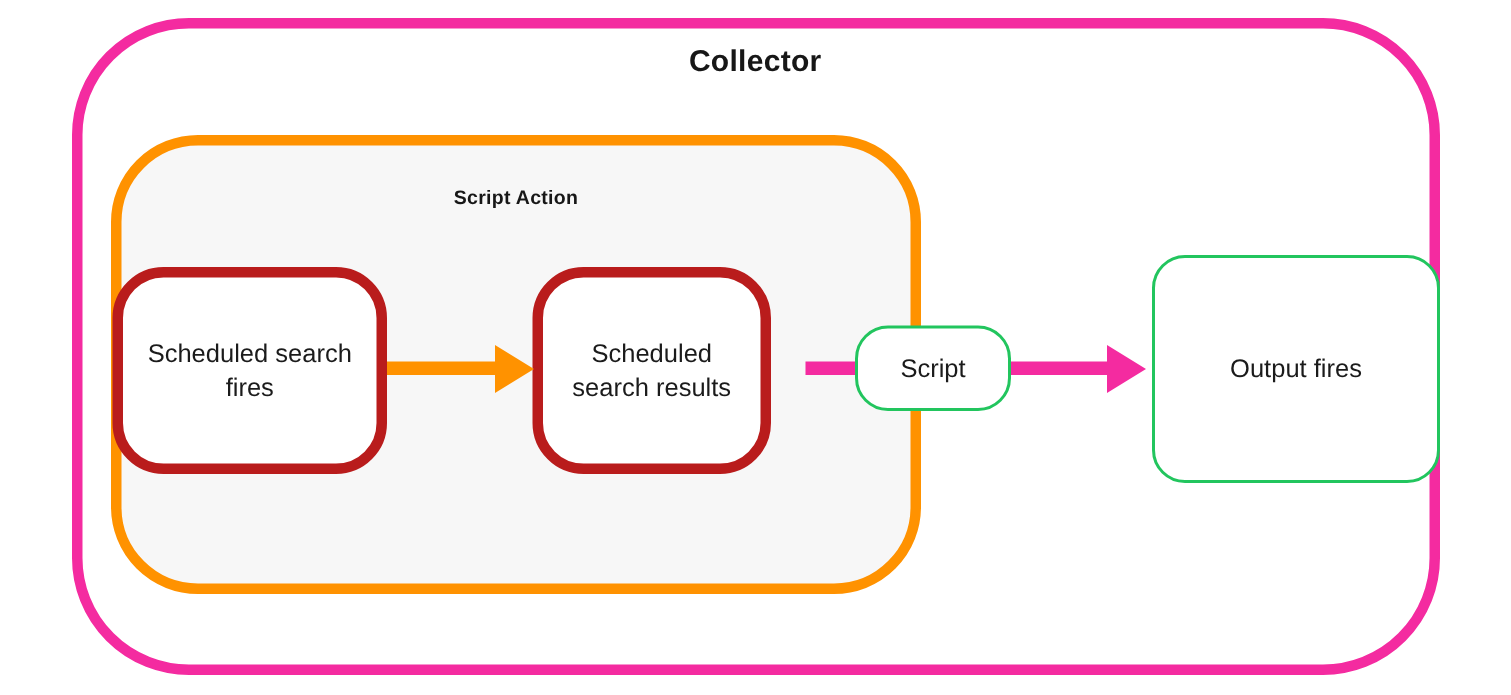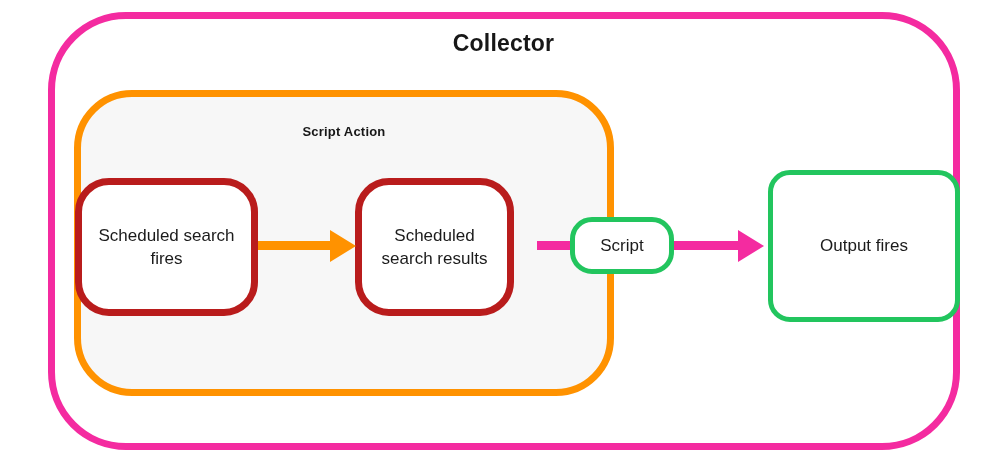--- a/index.html
+++ b/index.html
@@ -30,21 +30,21 @@
     border: 7px solid #f42ba0;
     border-radius: 78px;
     background: transparent;
   }
   .collector-title {
     position: absolute;
     left: 0;
     top: 30px;
     width: 1007px;
     text-align: center;
-    font-size: 23px;
+    font-size: 20px;
     font-weight: bold;
     color: #171717;
     letter-spacing: 0.2px;
   }
 
   
   .scriptaction-box {
     position: absolute;
     left: 74px;
     top: 90px;
@@ -77,21 +77,21 @@
     text-align: center;
     background: #ffffff;
     color: #1b1b1b;
     line-height: 1.38;
   }
   .node-orange {
     border: 7px solid #b91c1c;
     border-radius: 34px;
   }
   .node-pink {
-    border: 5px solid #22c55e;
+    border: 2px solid #22c55e;
     border-radius: 22px;
   }
 
   .node-sched-fires {
     left: 75px;
     top: 178px;
     width: 183px;
     height: 138px;
     font-size: 17px;
   }

